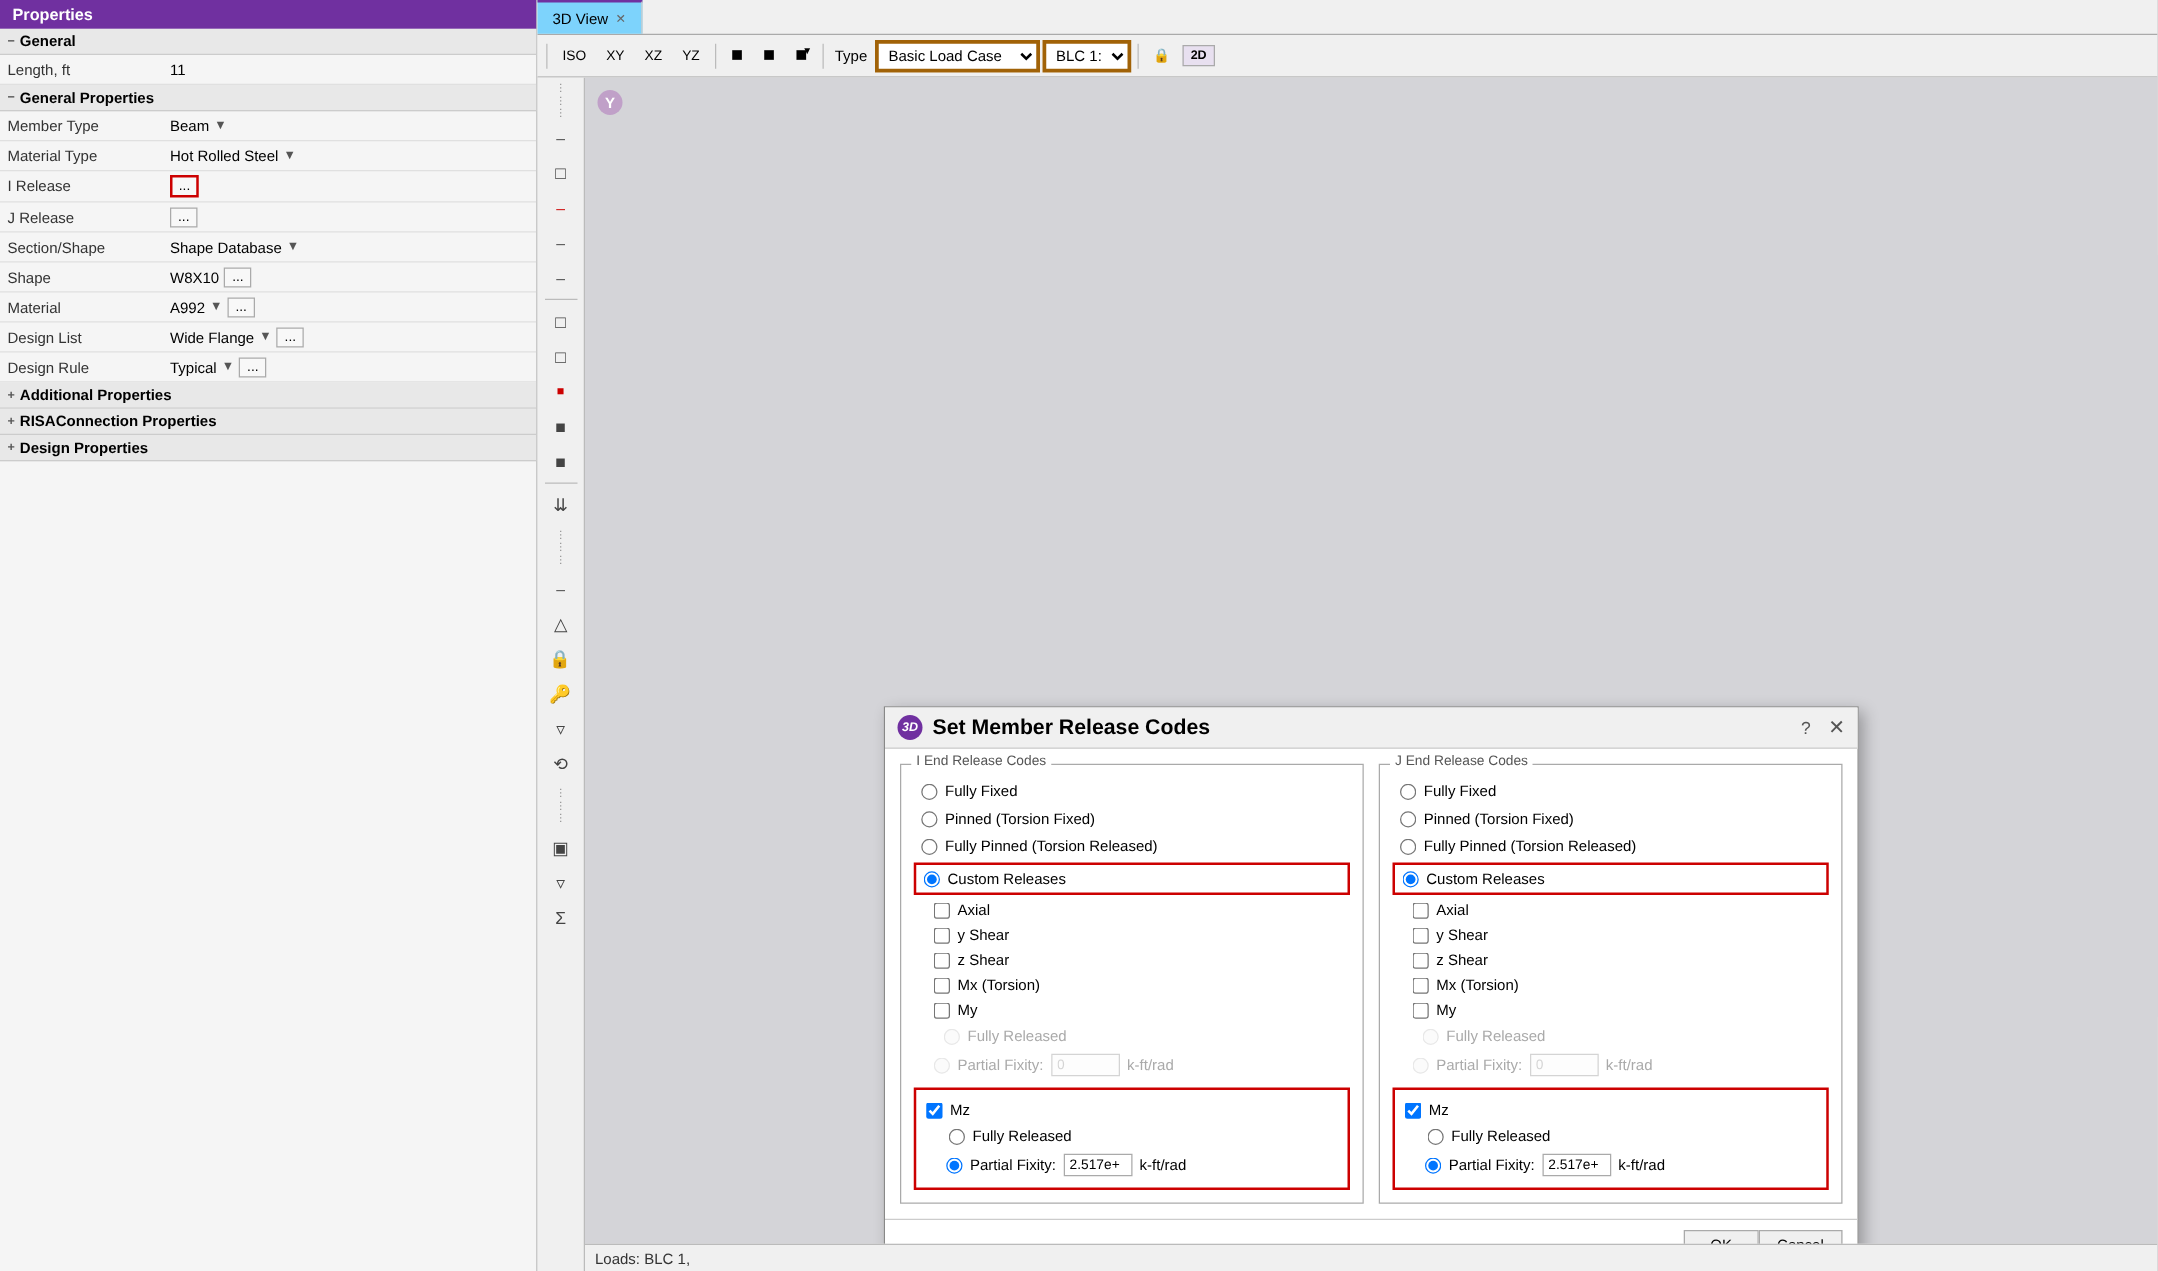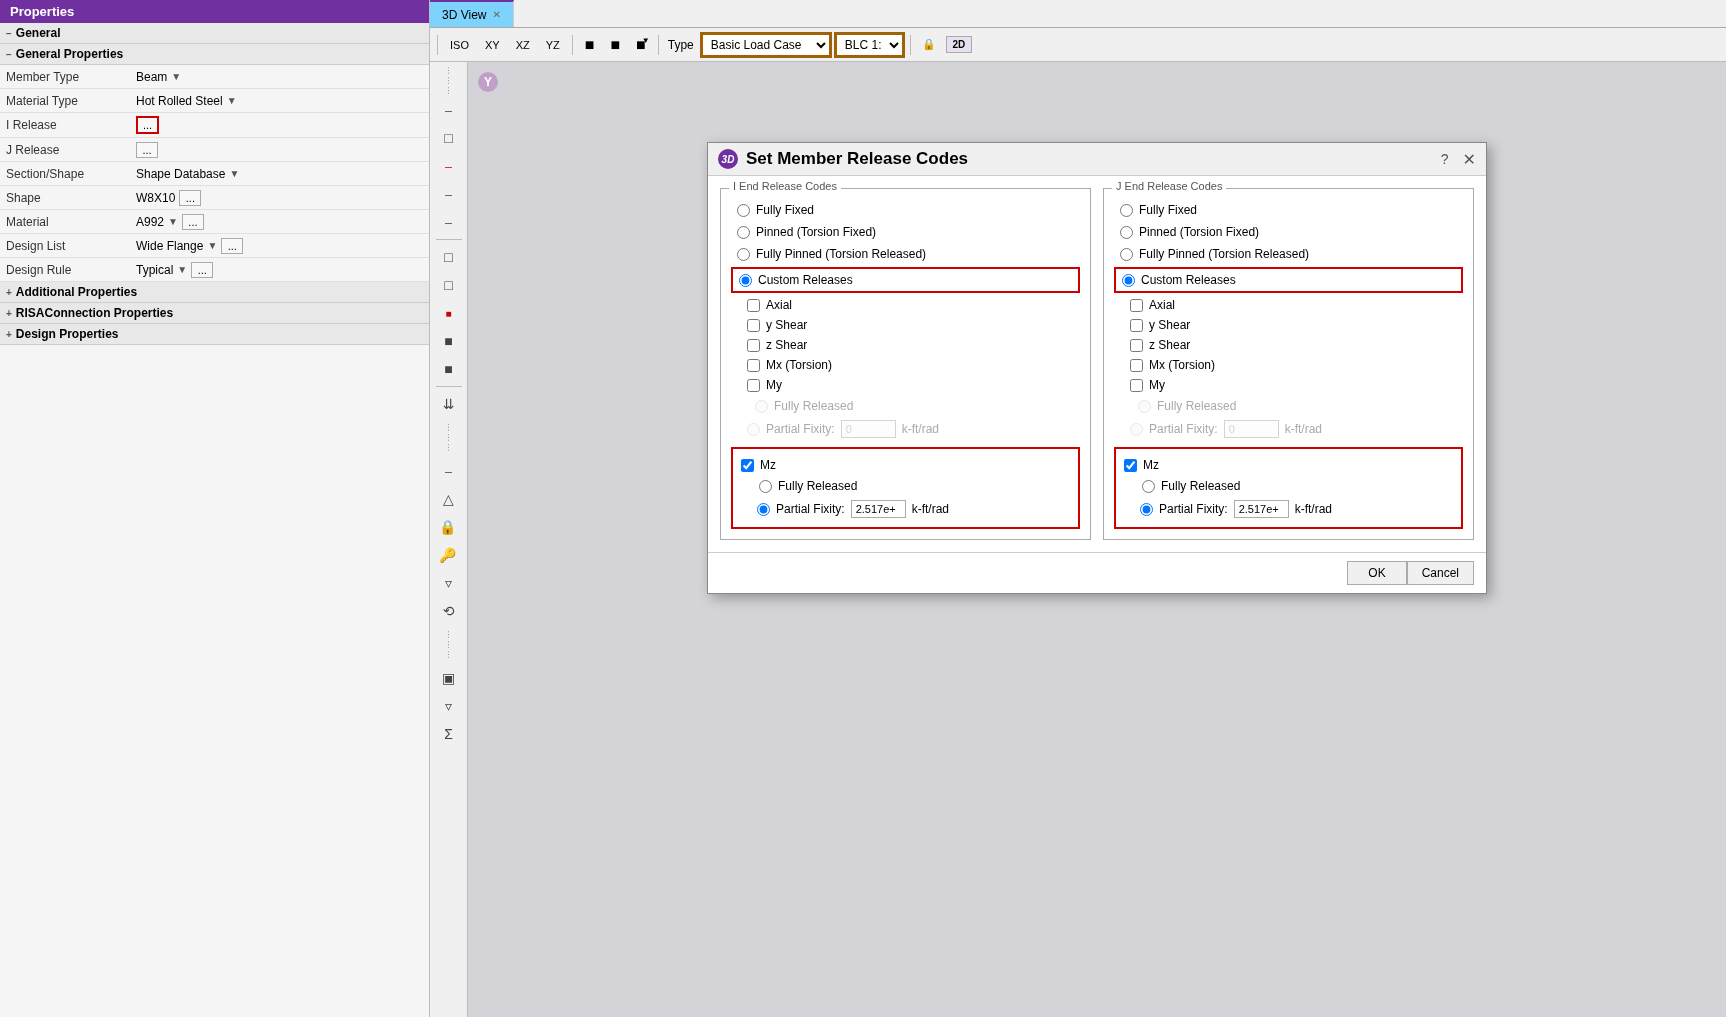--- a/index.html
+++ b/index.html
@@ -39,21 +39,21 @@
     .side-btn { width: 30px; height: 26px; border: 1px solid transparent; cursor: pointer; display: flex; align-items: center; justify-content: center; font-size: 14px; background: transparent; color: #444; }
     .side-sep { width: 26px; height: 1px; background: #bbb; margin: 2px 0; }
 
     
     .view-area { flex: 1; position: relative; background: #d4d4d8; }
 
     
     .y-label { position: absolute; top: 10px; left: 10px; background: #c0a0c8; color: white; width: 20px; height: 20px; border-radius: 50%; display: flex; align-items: center; justify-content: center; font-weight: bold; font-size: 12px; }
 
     
-    .modal-overlay { position: absolute; top: 0; left: 0; right: 0; bottom: 0; display: flex; align-items: flex-start; justify-content: center; padding-top: 80px; }
+    .modal-overlay { position: absolute; top: 0; left: 0; right: 0; bottom: 0; display: flex; align-items: flex-end; justify-content: center; padding-top: 80px; }
     .modal { background: white; border: 1px solid #888; box-shadow: 4px 4px 12px rgba(0,0,0,0.3); width: 780px; }
     .modal-title { background: #f0f0f0; border-bottom: 1px solid #ccc; padding: 6px 10px; display: flex; align-items: center; gap: 8px; }
     .modal-title-text { flex: 1; font-weight: bold; font-size: 17px; }
     .modal-icon { width: 20px; height: 20px; background: #7030a0; border-radius: 50%; color: white; display: flex; align-items: center; justify-content: center; font-size: 10px; font-weight: bold; font-style: italic; }
     .modal-help { cursor: pointer; font-size: 14px; color: #555; margin-right: 6px; }
     .modal-close { cursor: pointer; font-size: 16px; color: #555; }
 
     .modal-body { display: flex; gap: 0; padding: 12px; gap: 12px; }
     .release-panel { flex: 1; border: 1px solid #aaa; padding: 10px; position: relative; }
     .release-panel-title { position: absolute; top: -9px; left: 8px; background: white; padding: 0 4px; font-size: 11px; color: #555; }
@@ -88,20 +88,24 @@
 
 <div style="display:flex; flex-direction:row; height:100%;">
 
   <div class="left-panel">
     <div class="panel-header">Properties</div>
     <div class="props-content">
 
       <div class="section-row">
         <span class="expand-icon">−</span>
         <span>General</span>
+      </div>
+      <div class="prop-row">
+        <div class="prop-label">Length, ft</div>
+        <div class="prop-value">11</div>
       </div>
 
       <div class="section-row">
         <span class="expand-icon">−</span>
         <span>General Properties</span>
       </div>
       <div class="prop-row">
         <div class="prop-label">Member Type</div>
         <div class="prop-value">
           <span>Beam</span>
@@ -419,17 +423,20 @@
             </div>
 
             <div class="modal-footer">
               <button class="btn-ok">OK</button>
               <button class="btn-cancel">Cancel</button>
             </div>
 
           </div>
         </div>
 
+        <div class="status-bar" style="position:absolute; bottom:0; left:0; right:0;">
+          <span>Loads: BLC 1,</span>
+        </div>
 
       </div>
     </div>
   </div>
 </div>
 
 </body></html>

